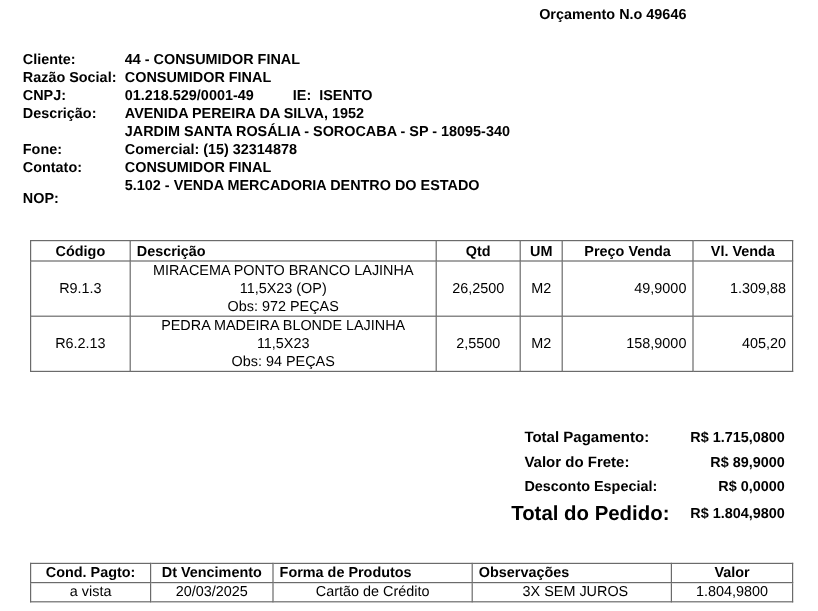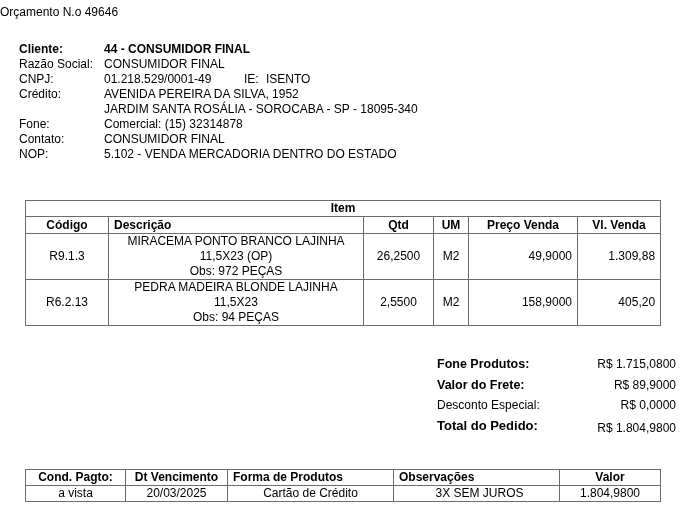--- a/index.html
+++ b/index.html
@@ -1,73 +1,70 @@
 <!DOCTYPE html>
 <html><head>
 <meta charset="utf-8">
 <style>
   html, body { margin:0; padding:0; background:#ffffff; }
   body { width:682px; height:509px; position:relative; overflow:hidden;
          font-family:"Liberation Sans", sans-serif; font-size:12px; color:#000; }
-  .abs { position:absolute; white-space:nowrap; }
-  .title { left:0; width:572px; top:5px; text-align:left; font-weight:normal; font-size:12px; }
+  .abs { position:absolute; white-space:nowrap;font-weight:bold; }
+  .title { left:0; width:572px; top:5px; text-align:right; font-weight:bold; font-size:12px; }
   .lbl { left:19px; }
   .val { left:104px; }
   .b { font-weight:bold; }
   table { border-collapse:collapse; position:absolute; table-layout:fixed; }
   td, th { border:1px solid #6b6b6b; padding:0 5px; font-size:12px; line-height:15px;text-align:center; }
   th { font-weight:bold; text-align:center; }
   .items { left:25px; top:200px; width:635px; }
   .items .r1 th { height:15px; text-align:center; }
   .items .r2 th { height:16px; }
   .items tbody td { height:45px; vertical-align:middle; }
   .right { text-align:right; }
   .center { text-align:center; }
   .left { text-align:left; }
   .pay { left:25px; top:469px; width:635px; }
   .pay th, .pay td { height:15px; line-height:15px; }
   .tot-l { left:437px; font-weight:bold; font-size:12.5px; }
-  .tot-v { right:6px; font-weight:normal; font-size:12px; }
+  .tot-v { right:28px; font-weight:bold; font-size:12px; }
 </style>
 </head>
 <body>
 
 <div class="abs title">Orçamento N.o 49646</div>
 
 <div class="abs lbl b" style="top:42px">Cliente:</div>
 <div class="abs val b" style="top:42px">44 - CONSUMIDOR FINAL</div>
 <div class="abs lbl" style="top:57px">Razão Social:</div>
 <div class="abs val" style="top:57px">CONSUMIDOR FINAL</div>
 <div class="abs lbl" style="top:72px">CNPJ:</div>
 <div class="abs val" style="top:72px">01.218.529/0001-49</div>
 <div class="abs" style="top:72px;left:244px">IE:</div>
 <div class="abs" style="top:72px;left:266px">ISENTO</div>
-<div class="abs lbl" style="top:87px">Crédito:</div>
+<div class="abs lbl" style="top:87px">Descrição:</div>
 <div class="abs val" style="top:87px">AVENIDA PEREIRA DA SILVA, 1952</div>
 <div class="abs val" style="top:102px">JARDIM SANTA ROSÁLIA - SOROCABA - SP - 18095-340</div>
 <div class="abs lbl" style="top:117px">Fone:</div>
 <div class="abs val" style="top:117px">Comercial: (15) 32314878</div>
 <div class="abs lbl" style="top:132px">Contato:</div>
 <div class="abs val" style="top:132px">CONSUMIDOR FINAL</div>
-<div class="abs lbl" style="top:147px">NOP:</div>
+<div class="abs lbl" style="top:158px">NOP:</div>
 <div class="abs val" style="top:147px">5.102 - VENDA MERCADORIA DENTRO DO ESTADO</div>
 
 <table class="items">
   <colgroup>
     <col style="width:83px">
       <col style="width:255px">
       <col style="width:70px">
       <col style="width:35px">
       <col style="width:109px">
       <col style="width:83px">
   </colgroup>
   <thead>
-    <tr class="r1">
-        <th colspan="6">Item</th>
-      </tr>
     <tr class="r2">
       <th>Código</th>
       <th class="left">Descrição</th>
       <th>Qtd</th>
       <th>UM</th>
       <th>Preço Venda</th>
       <th>Vl. Venda</th>
     </tr>
   </thead>
   <tbody>
@@ -91,27 +88,27 @@
         <div>Obs: 94 PEÇAS</div>
       </td>
       <td class="center">2,5500</td>
       <td>M2</td>
       <td class="right">158,9000</td>
       <td class="right">405,20</td>
     </tr>
   </tbody>
 </table>
 
-<div class="abs tot-l" style="top:357px">Fone Produtos:</div>
+<div class="abs tot-l" style="top:357px">Total Pagamento:</div>
 <div class="abs tot-v" style="top:357px">R$ 1.715,0800</div>
 <div class="abs tot-l" style="top:378px">Valor do Frete:</div>
 <div class="abs tot-v" style="top:378px">R$ 89,9000</div>
 <div class="abs" style="top:398px;left:437px">Desconto Especial:</div>
 <div class="abs tot-v" style="top:398px">R$ 0,0000</div>
-<div class="abs" style="top:418px;left:437px;font-weight:bold;font-size:13px">Total do Pedido:</div>
+<div class="abs" style="top:418px;left:426px;font-weight:bold;font-size:17px">Total do Pedido:</div>
 <div class="abs tot-v" style="top:421px">R$ 1.804,9800</div>
 
 <table class="pay">
   <colgroup>
     <col style="width:100px">
       <col style="width:102px">
       <col style="width:166px">
       <col style="width:166px">
       <col style="width:101px">
   </colgroup>

